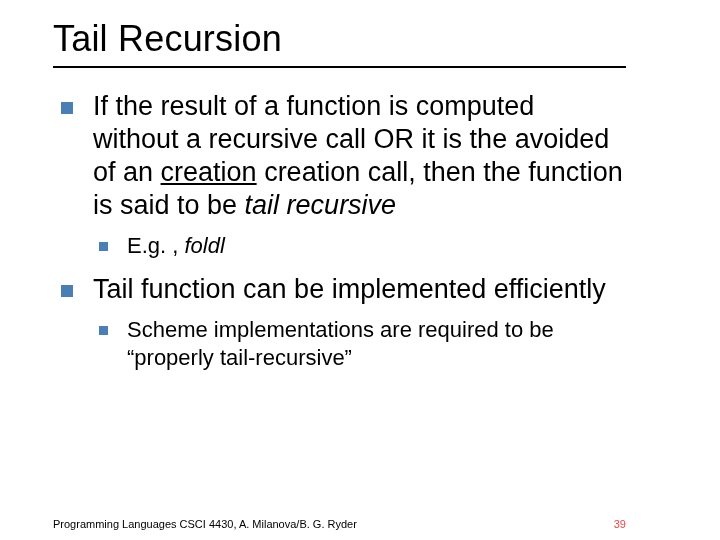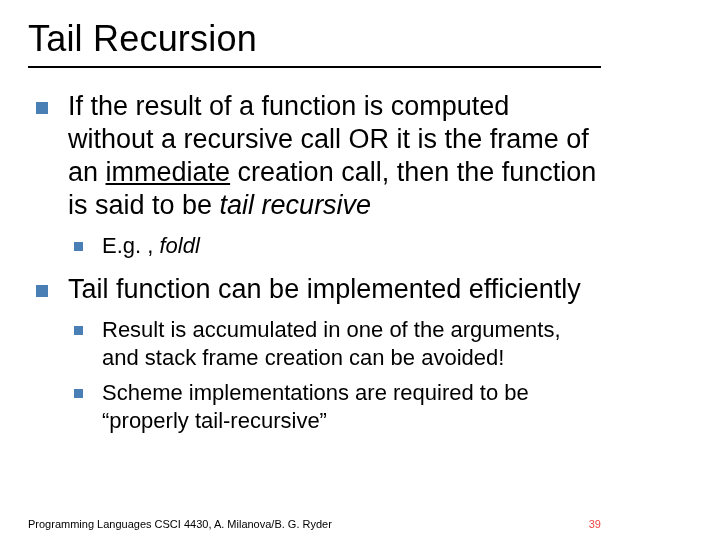--- a/index.html
+++ b/index.html
@@ -1,17 +1,17 @@
 <!DOCTYPE html>
 <html><head>
 <meta charset="utf-8">
 <style>
   * { margin: 0; padding: 0; box-sizing: border-box; }
   html, body { width: 720px; height: 540px; background: #fff; font-family: Arial, Helvetica, sans-serif; color: #000; }
-  .slide { position: relative; width: 629px; height: 540px; padding: 18px 28px 0 28px; }
+  .slide { position: relative; width: 629px; height: 540px; padding: 18px 28px 0 28px; margin-left: 25px; }
   .title { font-size: 36px; font-weight: 400; margin-bottom: 6px; letter-spacing: 0.2px; }
   .rule { border: none; border-top: 2px solid #000; margin-bottom: 22px; width: 100%; }
   ul { list-style: none; }
   .lvl1 > li { position: relative; padding-left: 40px; font-size: 27px; line-height: 1.22; margin-bottom: 14px; }
   .lvl1 > li::before { content: ""; position: absolute; left: 8px; top: 12px; width: 12px; height: 12px; background: #4a7fb5; }
   .lvl2 { margin-top: 10px; }
   .lvl2 > li { position: relative; padding-left: 34px; font-size: 22px; line-height: 1.25; margin-bottom: 8px; }
   .lvl2 > li::before { content: ""; position: absolute; left: 6px; top: 10px; width: 9px; height: 9px; background: #4a7fb5; }
   .footer { position: absolute; bottom: 10px; left: 28px; right: 28px; display: flex; justify-content: space-between; font-size: 11px; color: #000; }
   .pagenum { color: #ef4444; }
@@ -19,33 +19,30 @@
   .italic { font-style: italic; }
 </style>
 </head>
 <body>
 
 <div class="slide">
   <h1 class="title">Tail Recursion</h1>
   <hr class="rule">
   <ul class="lvl1">
     <li>
-      <span>If the result of a function is computed without a recursive call OR it is the frame of an </span><span class="underline">immediate</span><span> creation call, then the function is said to be </span><span class="italic">tail recursive</span>
+      <span>If the result of a function is computed without a recursive call OR it is the avoided of an </span><span class="underline">creation</span><span> creation call, then the function is said to be </span><span class="italic">tail recursive</span>
       <ul class="lvl2">
         <li>
           <span>E.g. , </span><span class="italic">foldl</span>
         </li>
       </ul>
     </li>
     <li>
       <span>Tail function can be implemented efficiently</span>
       <ul class="lvl2">
-        <li>
-          <span>Result is accumulated in one of the arguments, and stack frame creation can be avoided!</span>
-        </li>
         <li>
           <span>Scheme implementations are required to be “properly tail-recursive”</span>
         </li>
       </ul>
     </li>
   </ul>
   <div class="footer">
     <span>Programming Languages CSCI 4430, A. Milanova/B. G. Ryder</span>
     <span class="pagenum">39</span>
   </div>

